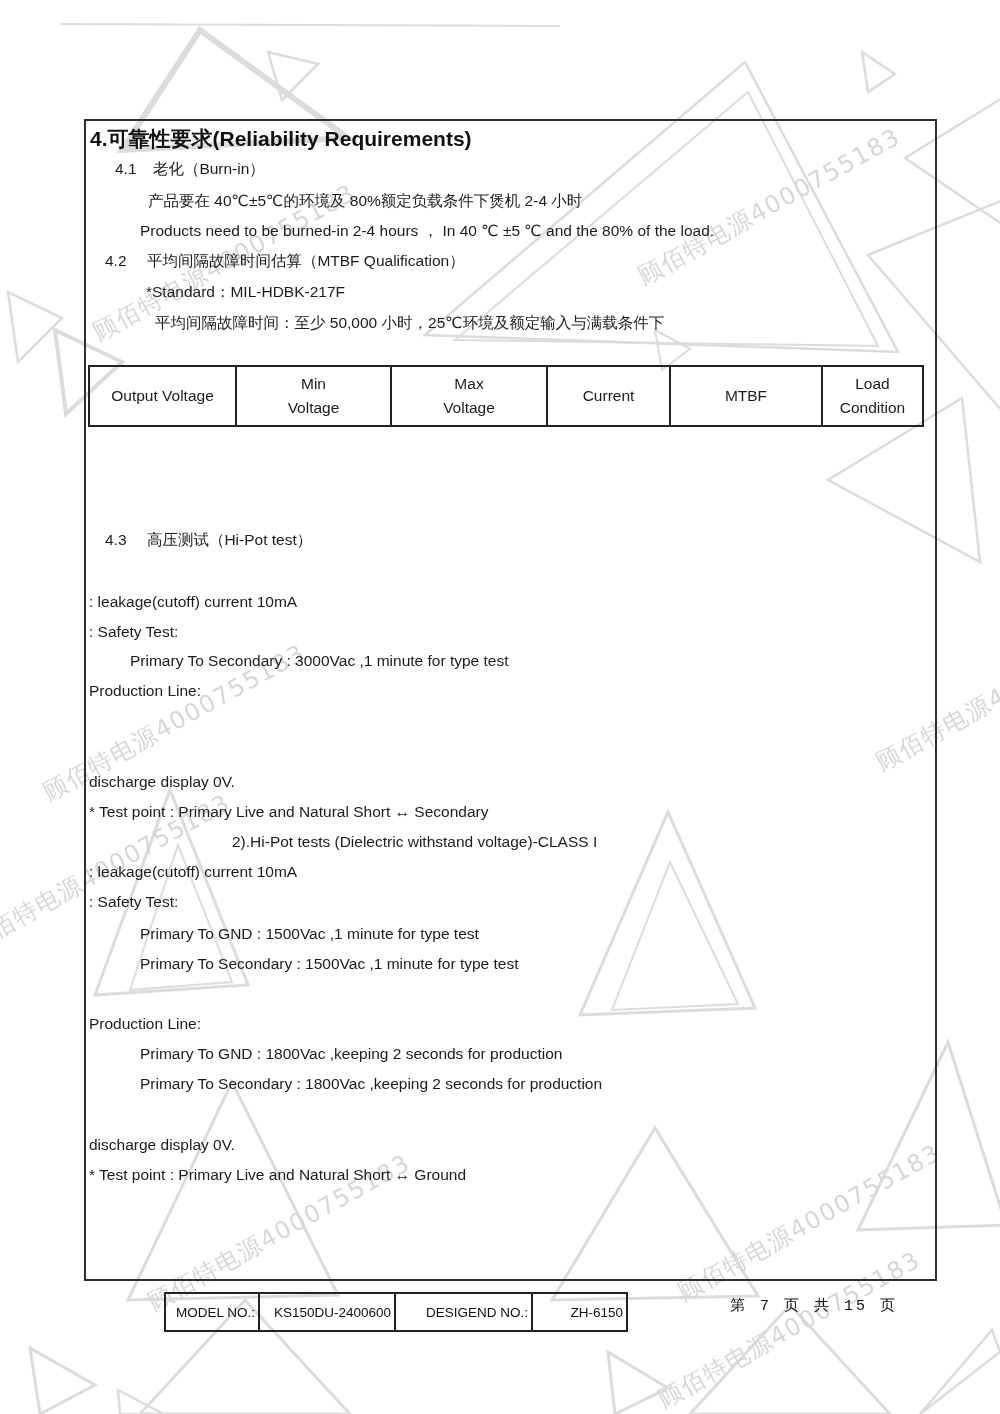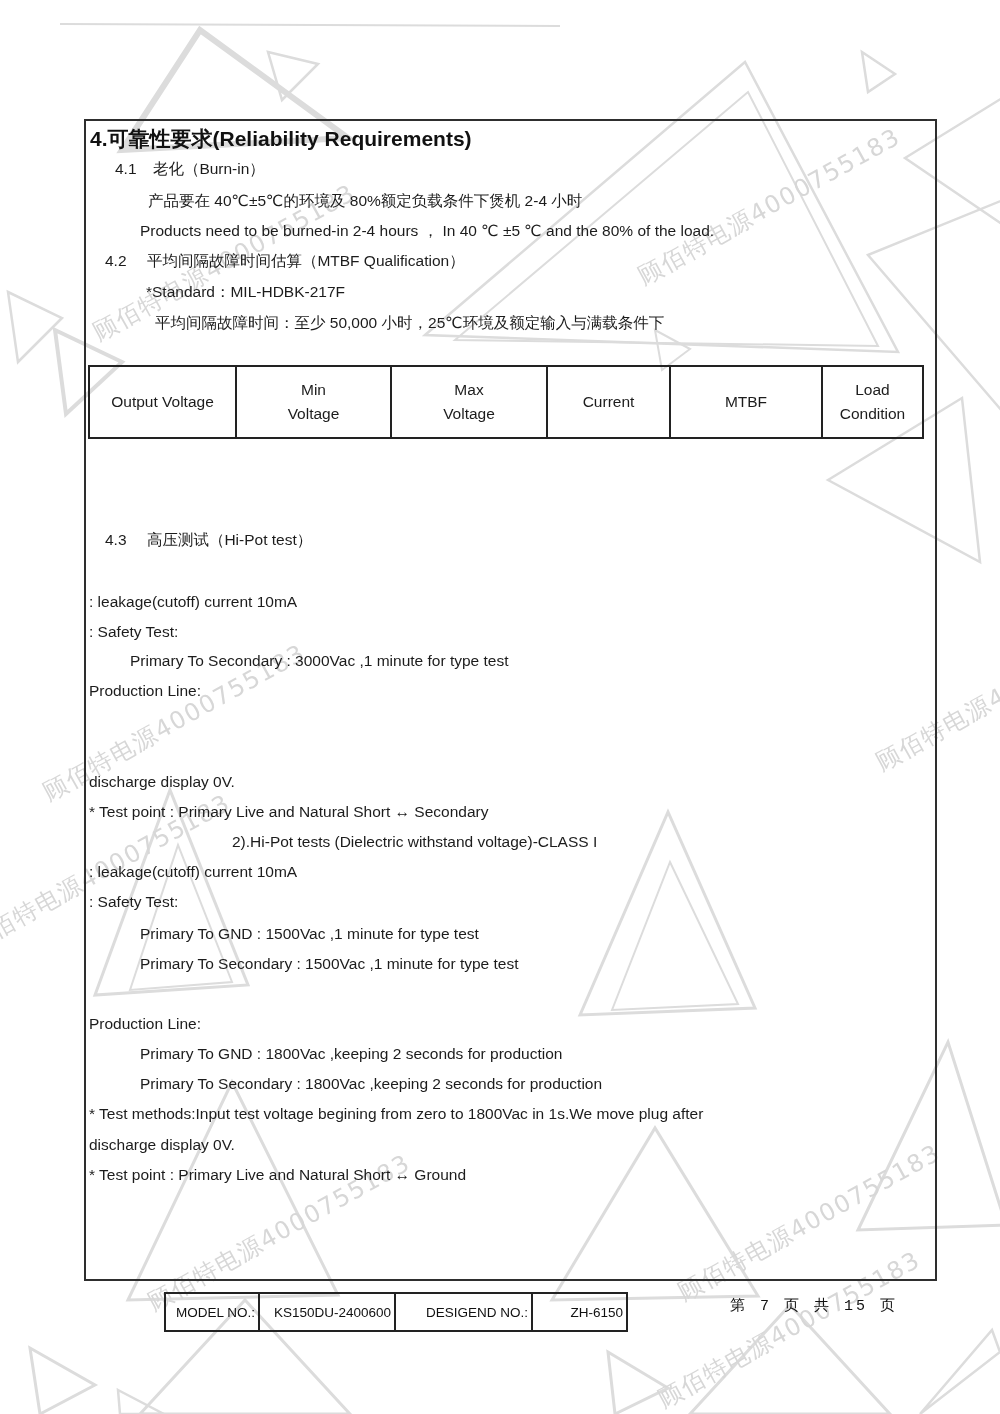--- a/index.html
+++ b/index.html
@@ -113,21 +113,21 @@
   <table class="mtbf">
     <colgroup>
       <col style="width:147px">
         <col style="width:155px">
         <col style="width:156px">
       <col style="width:123px">
         <col style="width:152px">
         <col style="width:101px">
     </colgroup>
     <tbody>
-        <tr style="height:72px">
+        <tr style="height:60px">
       <td>
         <div>Output Voltage</div>
         <div></div>
       </td>
       <td>
         <div>Min</div>
         <div>Voltage</div>
       </td>
       <td>
         <div>Max</div>
@@ -159,21 +159,20 @@
   <div class="line" style="left:89px;  top:769px">discharge display 0V.</div>
   <div class="line" style="left:89px;  top:799px">* Test point : Primary Live and Natural Short ↔ Secondary</div>
   <div class="line" style="left:232px; top:829px">2).Hi-Pot tests (Dielectric withstand voltage)-CLASS I</div>
   <div class="line" style="left:89px;  top:859px">: leakage(cutoff) current 10mA</div>
   <div class="line" style="left:89px;  top:889px">: Safety Test:</div>
   <div class="line" style="left:140px; top:921px">Primary To GND : 1500Vac ,1 minute for type test</div>
   <div class="line" style="left:140px; top:951px">Primary To Secondary : 1500Vac ,1 minute for type test</div>
   <div class="line" style="left:89px;  top:1011px">Production Line:</div>
   <div class="line" style="left:140px; top:1041px">Primary To GND : 1800Vac ,keeping 2 seconds for production</div>
   <div class="line" style="left:140px; top:1071px">Primary To Secondary : 1800Vac ,keeping 2 seconds for production</div>
-  <div class="line" style="left:89px;  top:1101px">* Test methods:Input test voltage begining from zero to 1800Vac in 1s.We move plug after</div>
   <div class="line" style="left:89px;  top:1132px">discharge display 0V.</div>
   <div class="line" style="left:89px;  top:1162px">* Test point : Primary Live and Natural Short ↔ Ground</div>
 
   <table class="ftr">
     <colgroup>
       <col style="width:94px">
         <col style="width:136px">
         <col style="width:137px">
         <col style="width:95px">
     </colgroup>

